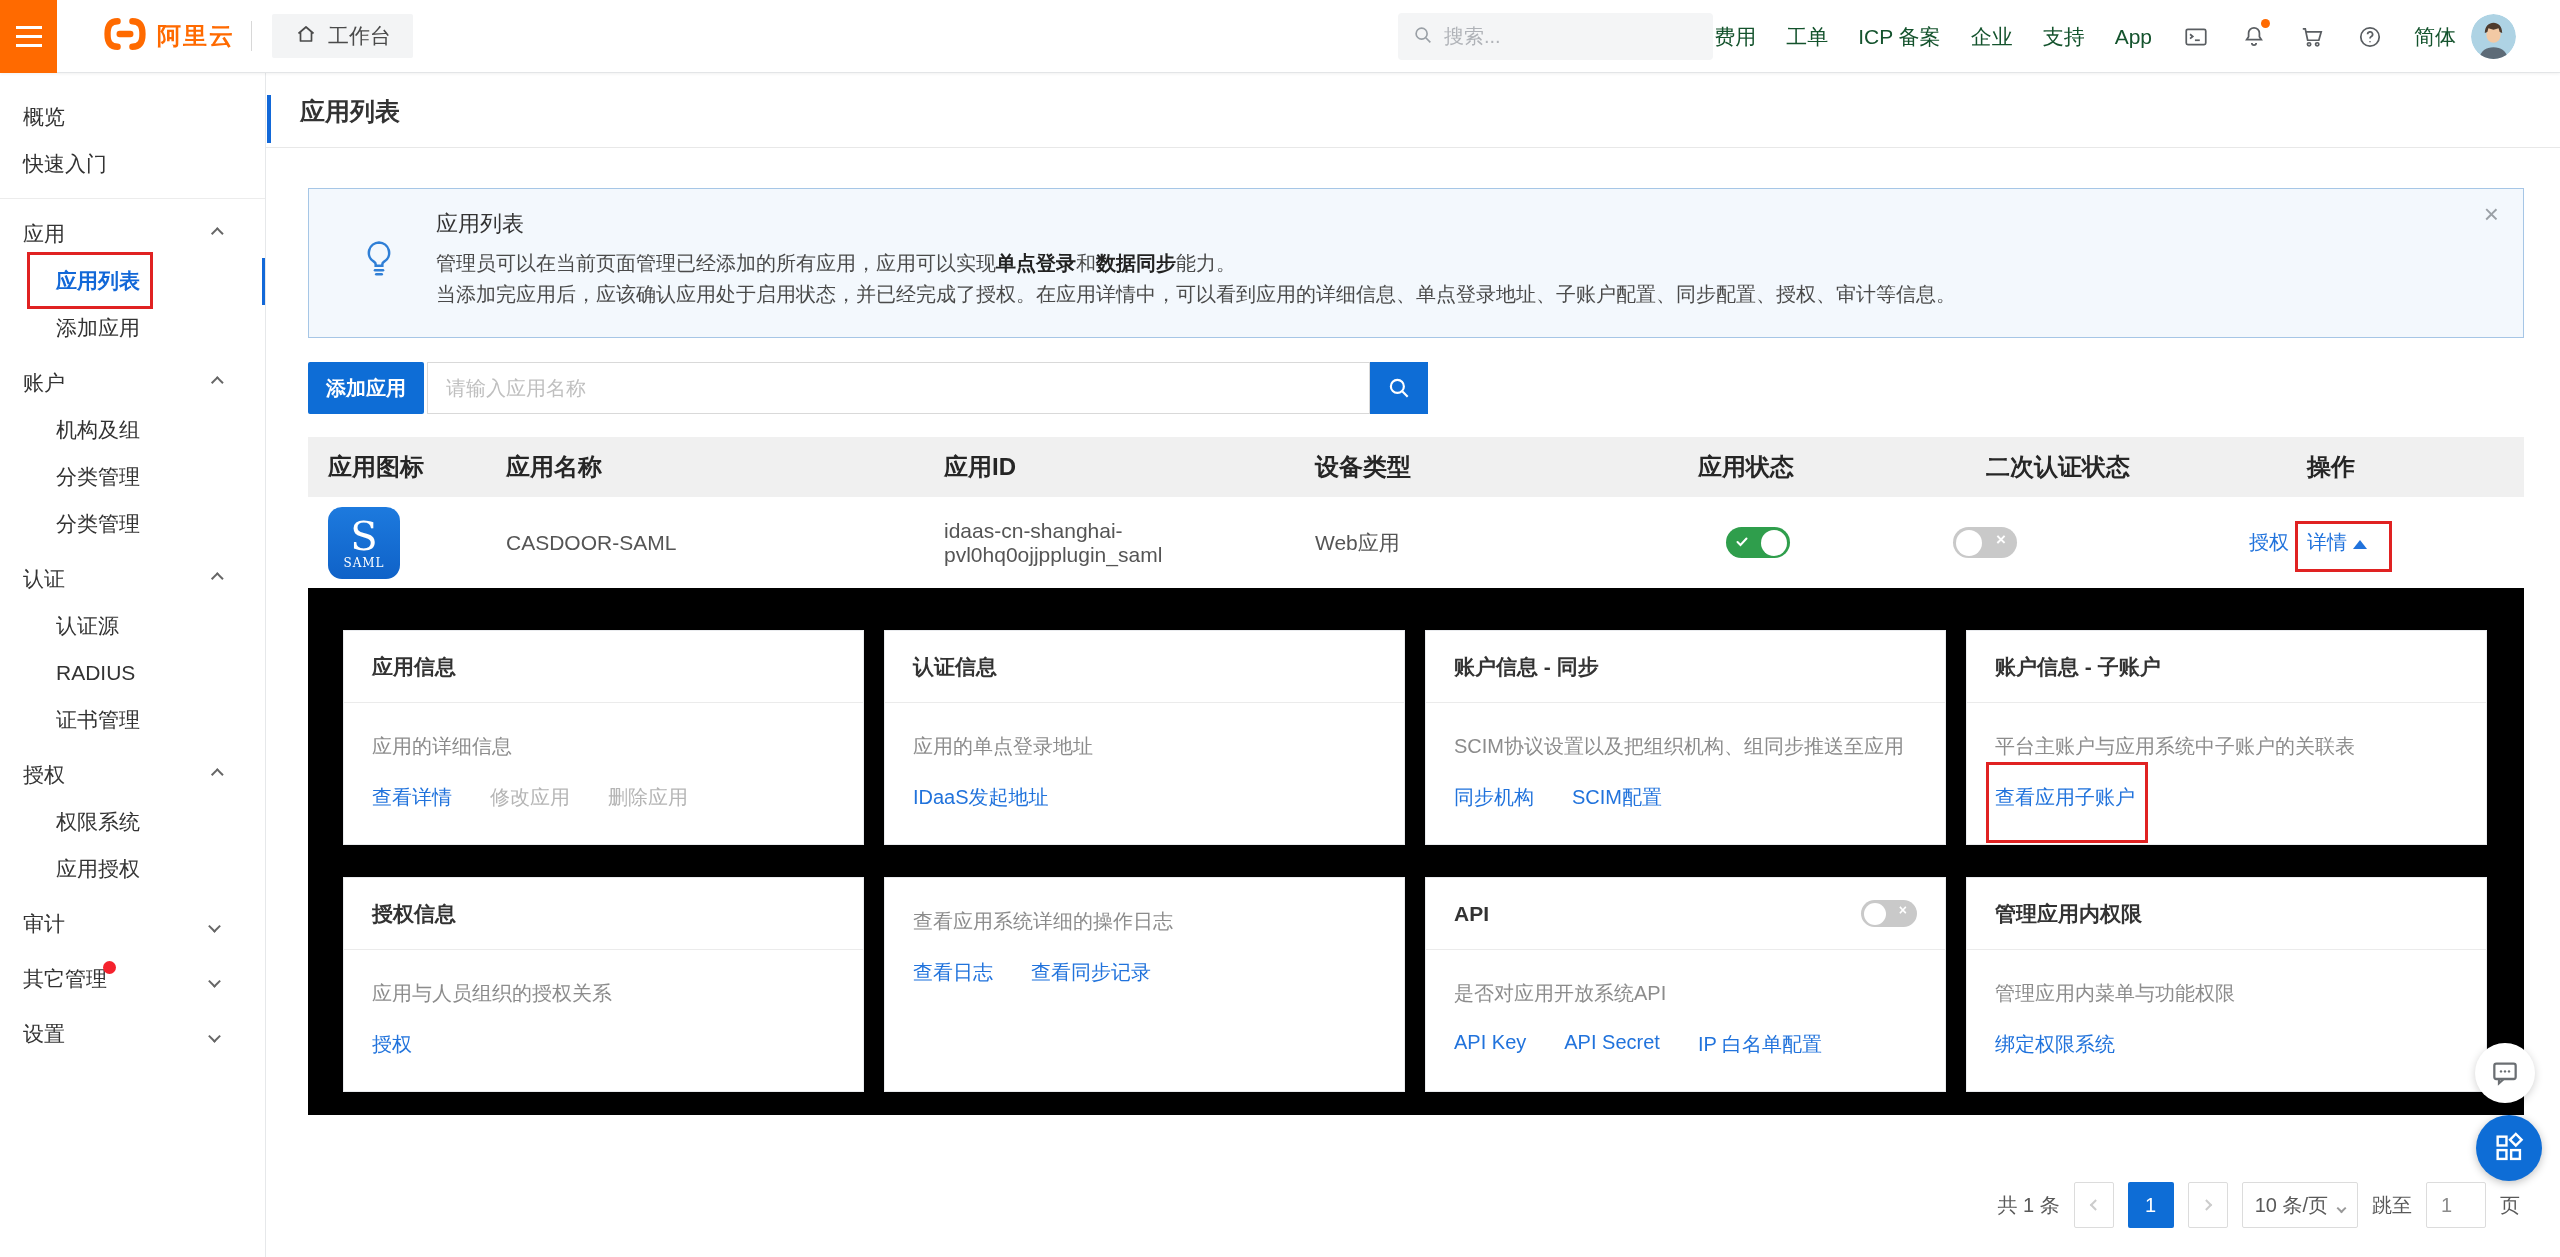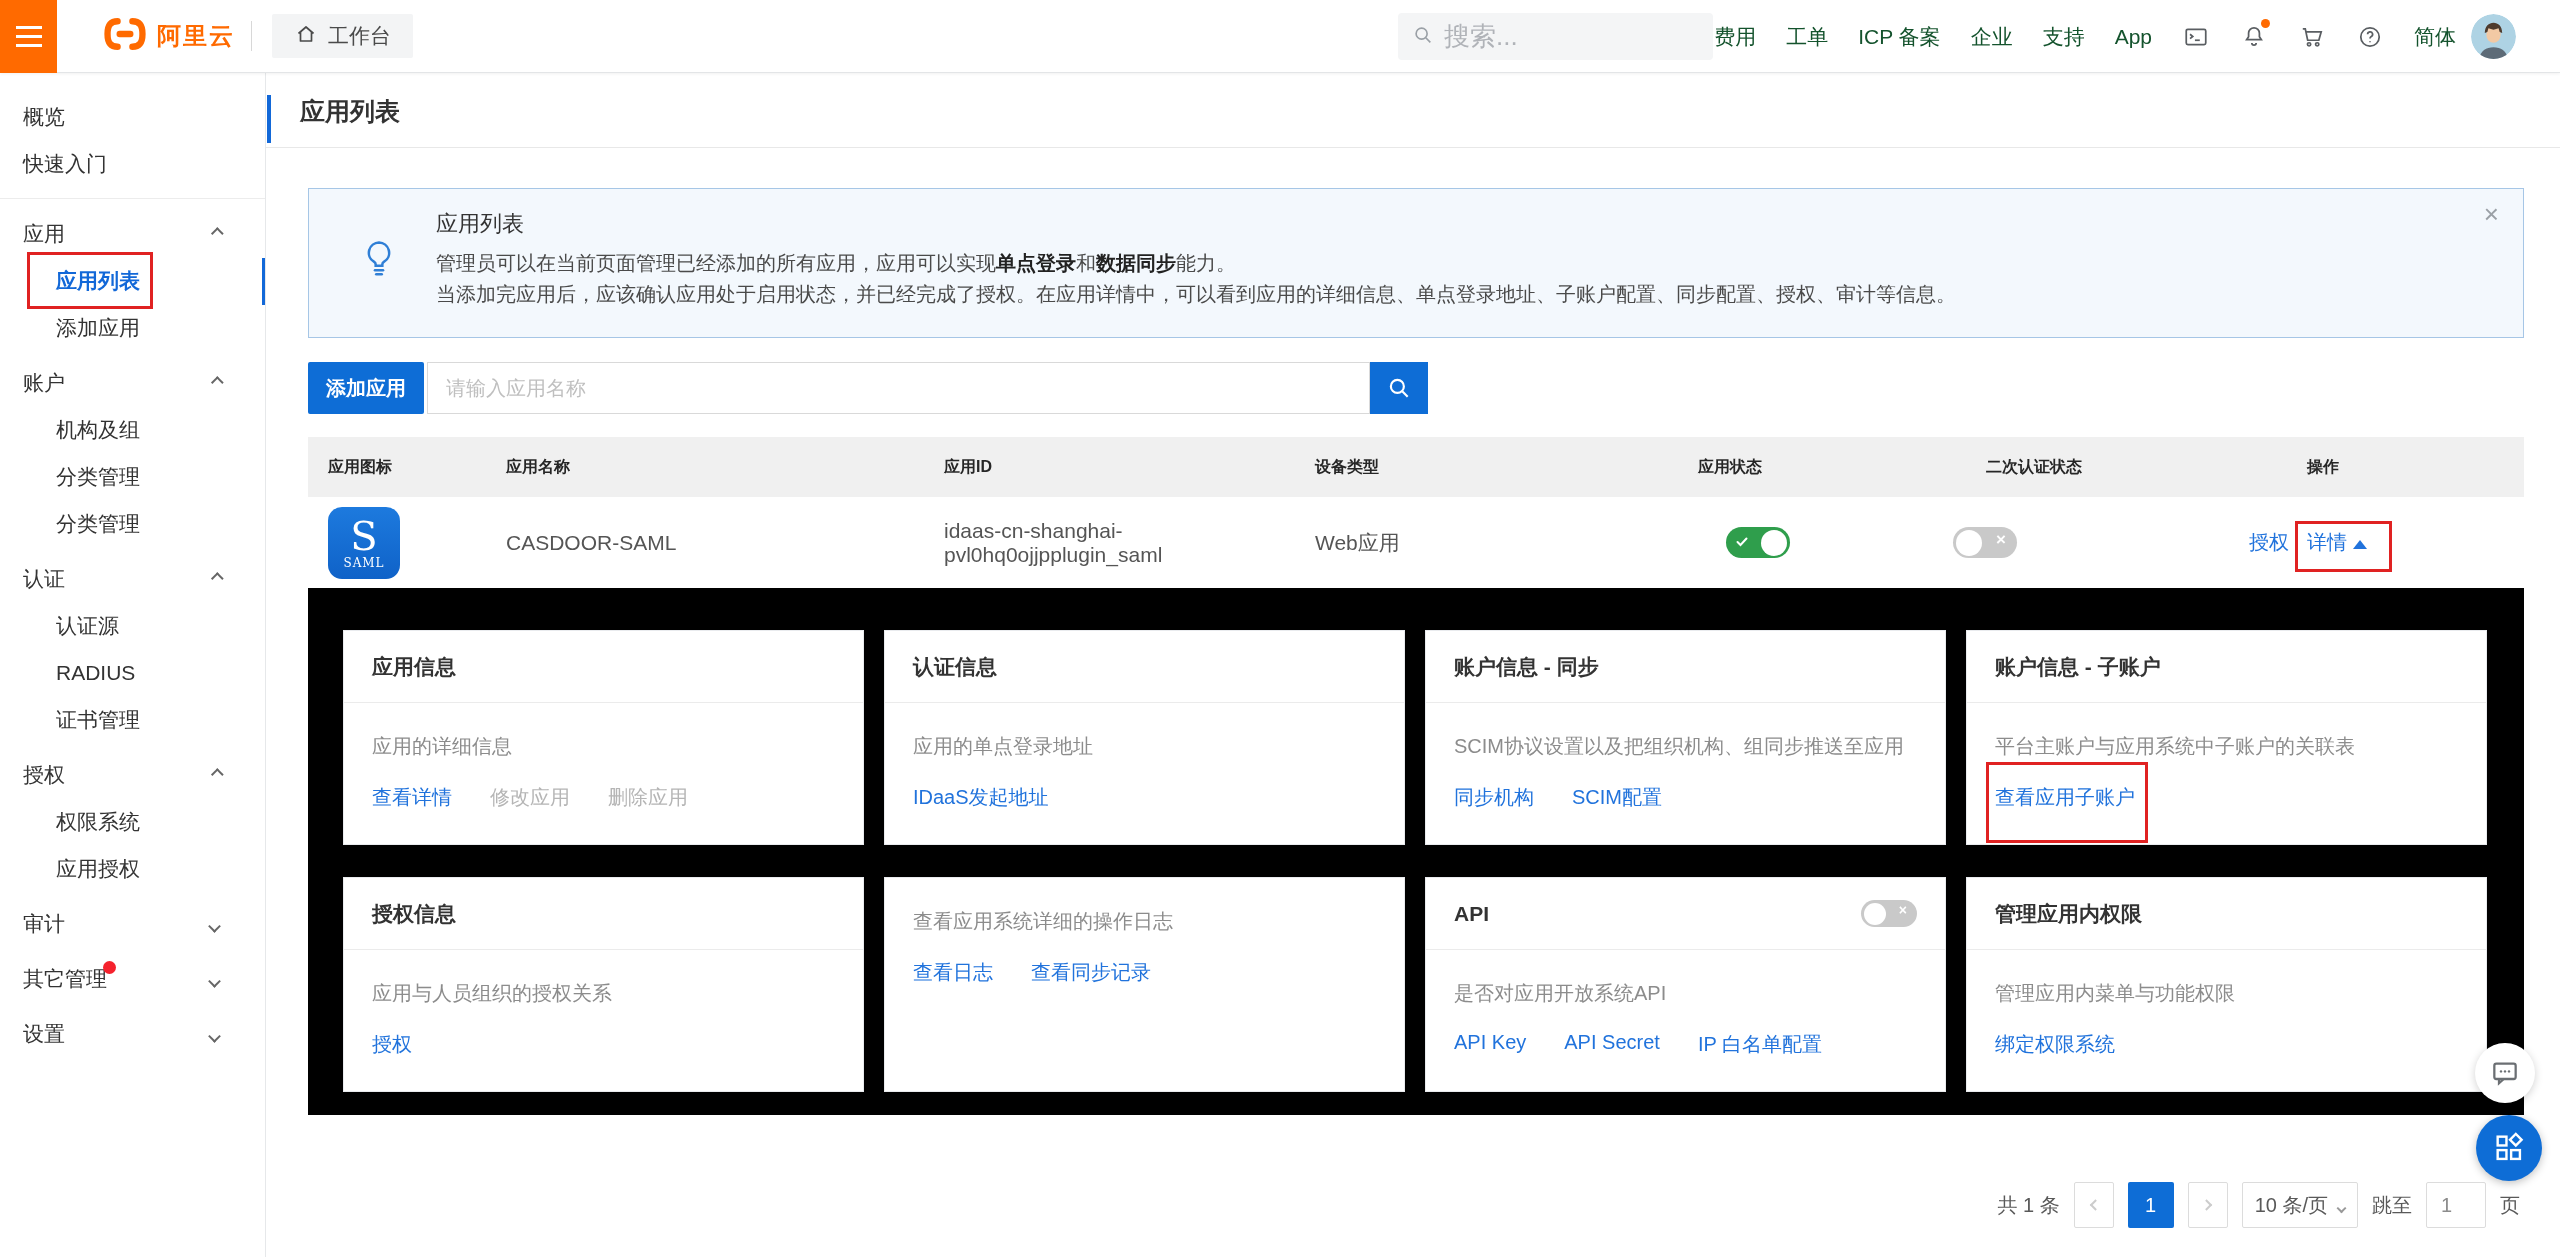--- a/index.html
+++ b/index.html
@@ -14,21 +14,21 @@
   .burger { width:57px; height:73px; background:#ff6a00; display:flex; flex-direction:column;
     justify-content:center; align-items:center; gap:6px; cursor:pointer; flex:0 0 auto; }
   .burger i { display:block; width:26px; height:3px; background:#fff; }
   .logo { display:flex; align-items:center; margin-left:46px; gap:10px; }
   .brand-text { color:#ff6a00; font-size:24px; font-weight:bold; letter-spacing:2px; }
   .tb-divider { width:1px; height:30px; background:#d8d8d8; margin:0 20px 0 16px; }
   .chip { height:44px; padding:0 22px; background:#f3f4f5; border-radius:2px; display:flex;
     align-items:center; gap:10px; color:#4a4a4a; font-size:21px; cursor:pointer; }
   .tb-search { position:absolute; left:1398px; top:13px; width:315px; height:47px;
     background:#f4f5f6; border-radius:4px; display:flex; align-items:center; padding:0 14px; gap:10px; }
-  .tb-search input { border:none; outline:none; background:transparent; font-size:26px;
+  .tb-search input { border:none; outline:none; background:transparent; font-size:20px;
     color:#701a75; width:240px; font-family:inherit; }
   .tb-search input::placeholder { color:#b0b3b8; }
   .tb-nav { position:absolute; right:104px; top:0; height:73px; display:flex; align-items:center; gap:30px; }
   .tb-link { font-size:21px; color:#14532d; cursor:pointer; white-space:nowrap; }
   .tb-ic { position:relative; width:28px; height:28px; display:flex; align-items:center;
     justify-content:center; cursor:pointer; }
   .tb-ic svg { stroke:#5a5e62; fill:none; stroke-width:1.6; }
   .bell-dot { position:absolute; right:-2px; top:-4px; width:9px; height:9px; border-radius:50%;
     background:#ff6a00; }
   .avatar { position:absolute; right:44px; top:14px; width:45px; height:45px; border-radius:50%;
@@ -73,21 +73,21 @@
   .toolbar { position:absolute; left:42px; top:289px; height:52px; display:flex; }
   .btn-primary { width:116px; height:52px; background:#0e6dd6; color:#fff; font-size:20px;
     font-weight:bold; border:none; border-radius:2px; cursor:pointer; font-family:inherit; }
   .toolbar input { width:943px; height:52px; margin-left:3px; border:1px solid #d9d9d9;
     font-size:20px; padding:0 18px; color:#333; outline:none; font-family:inherit; }
   .toolbar input::placeholder { color:#bfbfbf; }
   .search-btn { width:58px; height:52px; background:#0e6dd6; border:none; cursor:pointer;
     display:flex; align-items:center; justify-content:center; }
 
   .thead { position:absolute; left:42px; top:364px; width:2216px; height:60px; background:#f0f0f0;
-    display:flex; align-items:center; font-size:16px; font-weight:bold; color:#262626; }
+    display:flex; align-items:center; font-size:24px; font-weight:bold; color:#262626; }
   .trow { position:absolute; left:42px; top:424px; width:2216px; height:91px; background:#fff;
     display:flex; align-items:center; font-size:21px; color:#555; }
   .c1{width:198px; padding-left:20px;} .c2{width:438px;} .c3{width:371px;} .c4{width:383px;}
   .c5{width:255px;} .c6{width:354px;} .c7{width:217px;}
   .thead .c6 span{ margin-left:33px; display:inline-block; }
   .app-icon { width:72px; height:72px; border-radius:14px; background:linear-gradient(180deg,#1d7ade,#0f62c8);
     color:#fff; display:flex; flex-direction:column; align-items:center; justify-content:center;
     font-family:"DejaVu Serif","Liberation Serif",serif; }
   .app-icon .big { font-size:40px; line-height:40px; }
   .app-icon .small { font-size:12px; letter-spacing:1px; }

